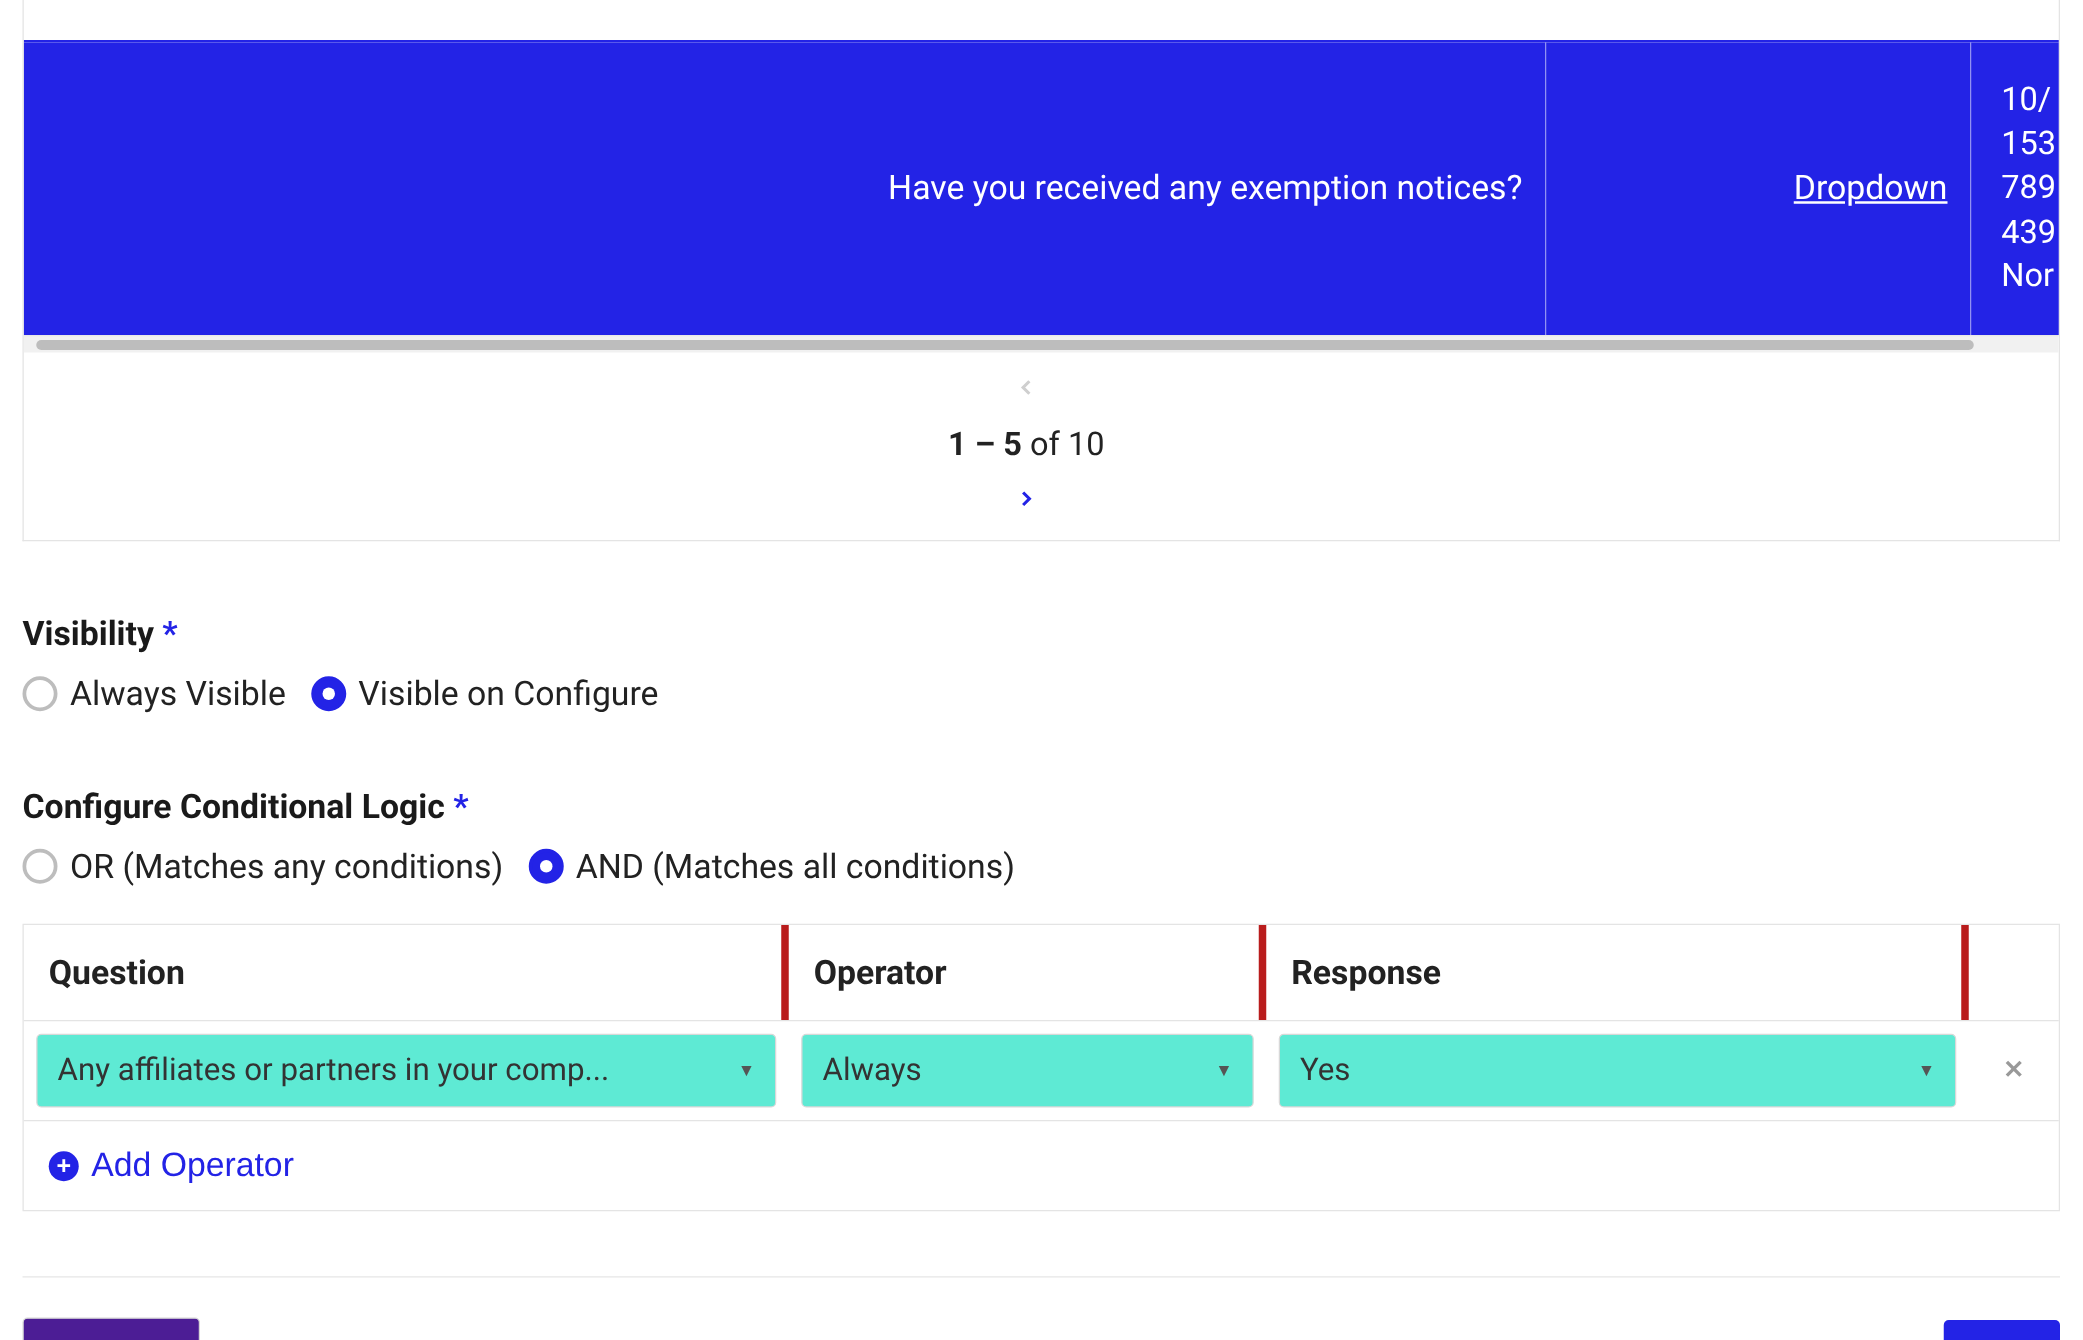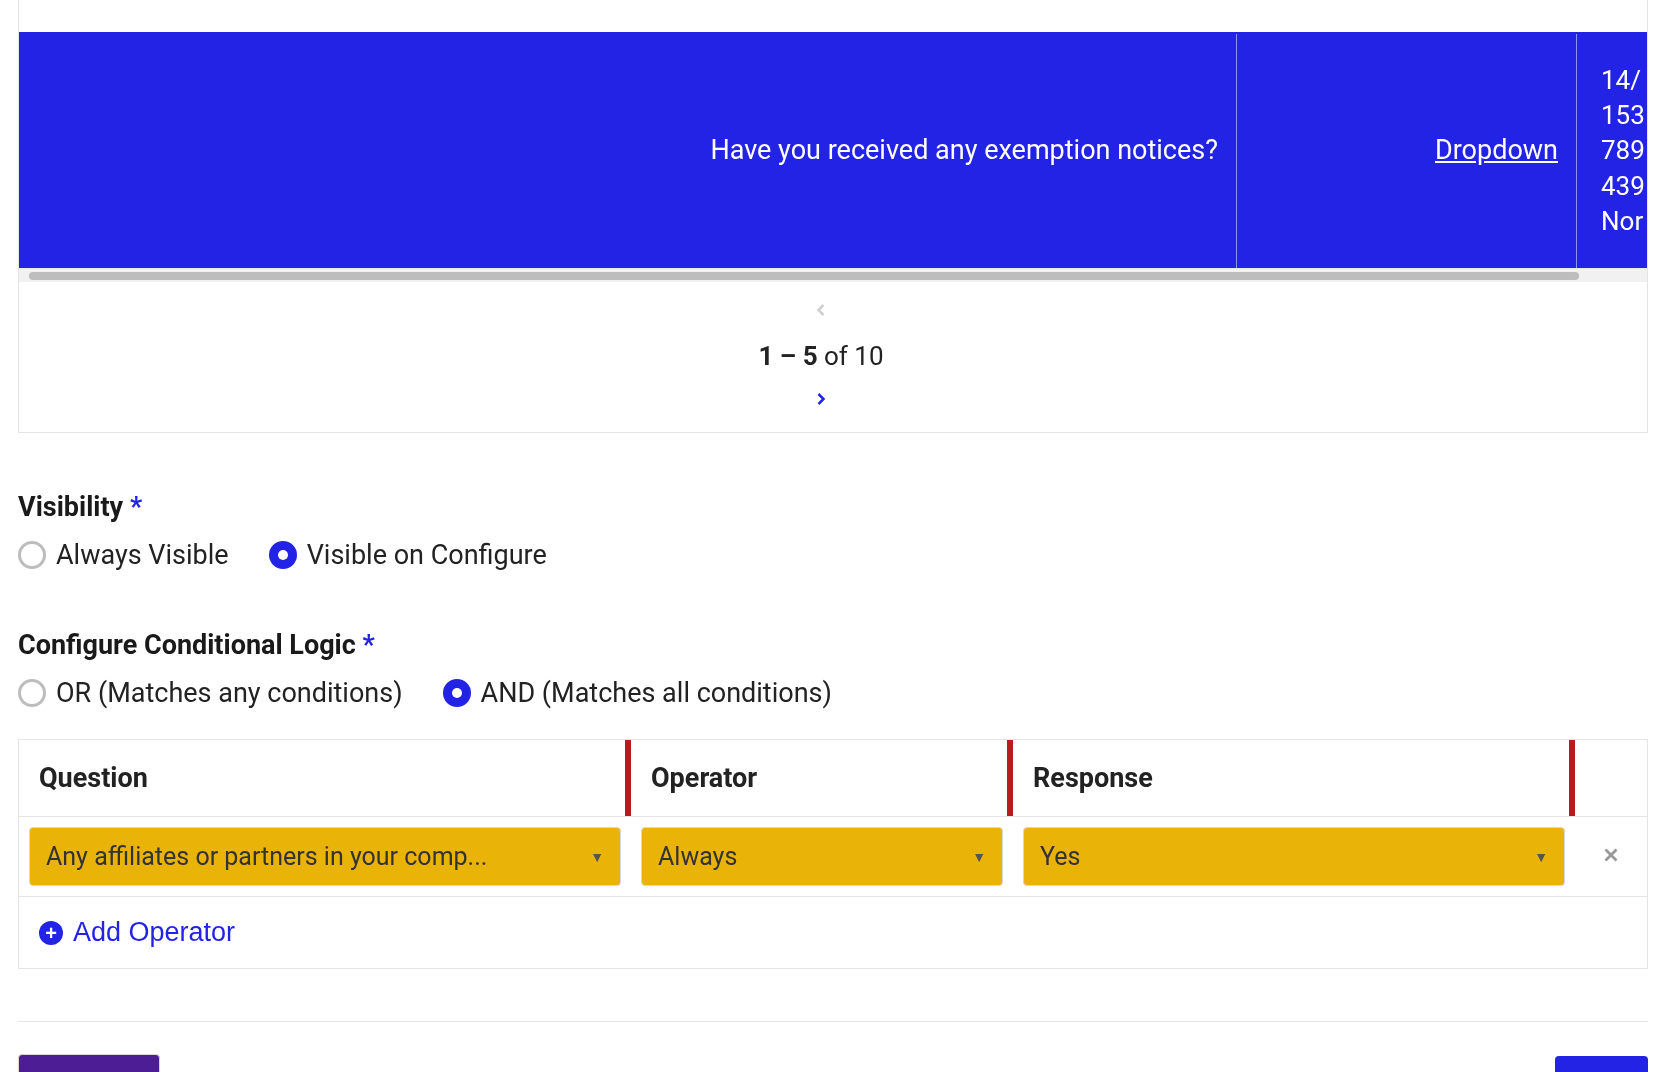--- a/index.html
+++ b/index.html
@@ -96,21 +96,21 @@
   .section-label {
     margin-top: 58px;
     font-size: 27px;
     font-weight: 700;
     color: #1a1a1a;
   }
   .section-label .ast { color: #2323e6; font-weight: 700; }
   .radio-row {
     display: flex;
     align-items: center;
-    gap: 40px;
+    gap: 20px;
     margin-top: 16px;
     font-size: 27px;
   }
   .radio {
     display: inline-flex;
     align-items: center;
     gap: 10px;
     cursor: pointer;
   }
   .radio .dot {
@@ -162,21 +162,21 @@
   .select {
     display: flex;
     align-items: center;
     justify-content: space-between;
     border: 1px solid #d8d8d8;
     border-radius: 4px;
     padding: 14px 16px;
     font-size: 25px;
     color: #333;
     cursor: pointer;
-    background: #eab308;
+    background: #5eead4;
     white-space: nowrap;
     overflow: hidden;
     text-overflow: ellipsis;
   }
   .select .caret {
     flex-shrink: 0;
     margin-left: 10px;
     font-size: 14px;
     color: #555;
   }
@@ -254,21 +254,21 @@
       <div class="table-inner">
         <div class="top-row"></div>
         <div class="sel-row">
           <div class="col col-q">
             <span>Have you received any exemption notices?</span>
           </div>
           <div class="col col-type">
             <span>Dropdown</span>
           </div>
           <div class="col col-vals">
-            <div>14/</div>
+            <div>10/</div>
             <div>153</div>
             <div>789</div>
             <div>439</div>
             <div>Nor</div>
           </div>
         </div>
       </div>
     </div>
     <div class="scrollbar">
       <div class="thumb"></div>

